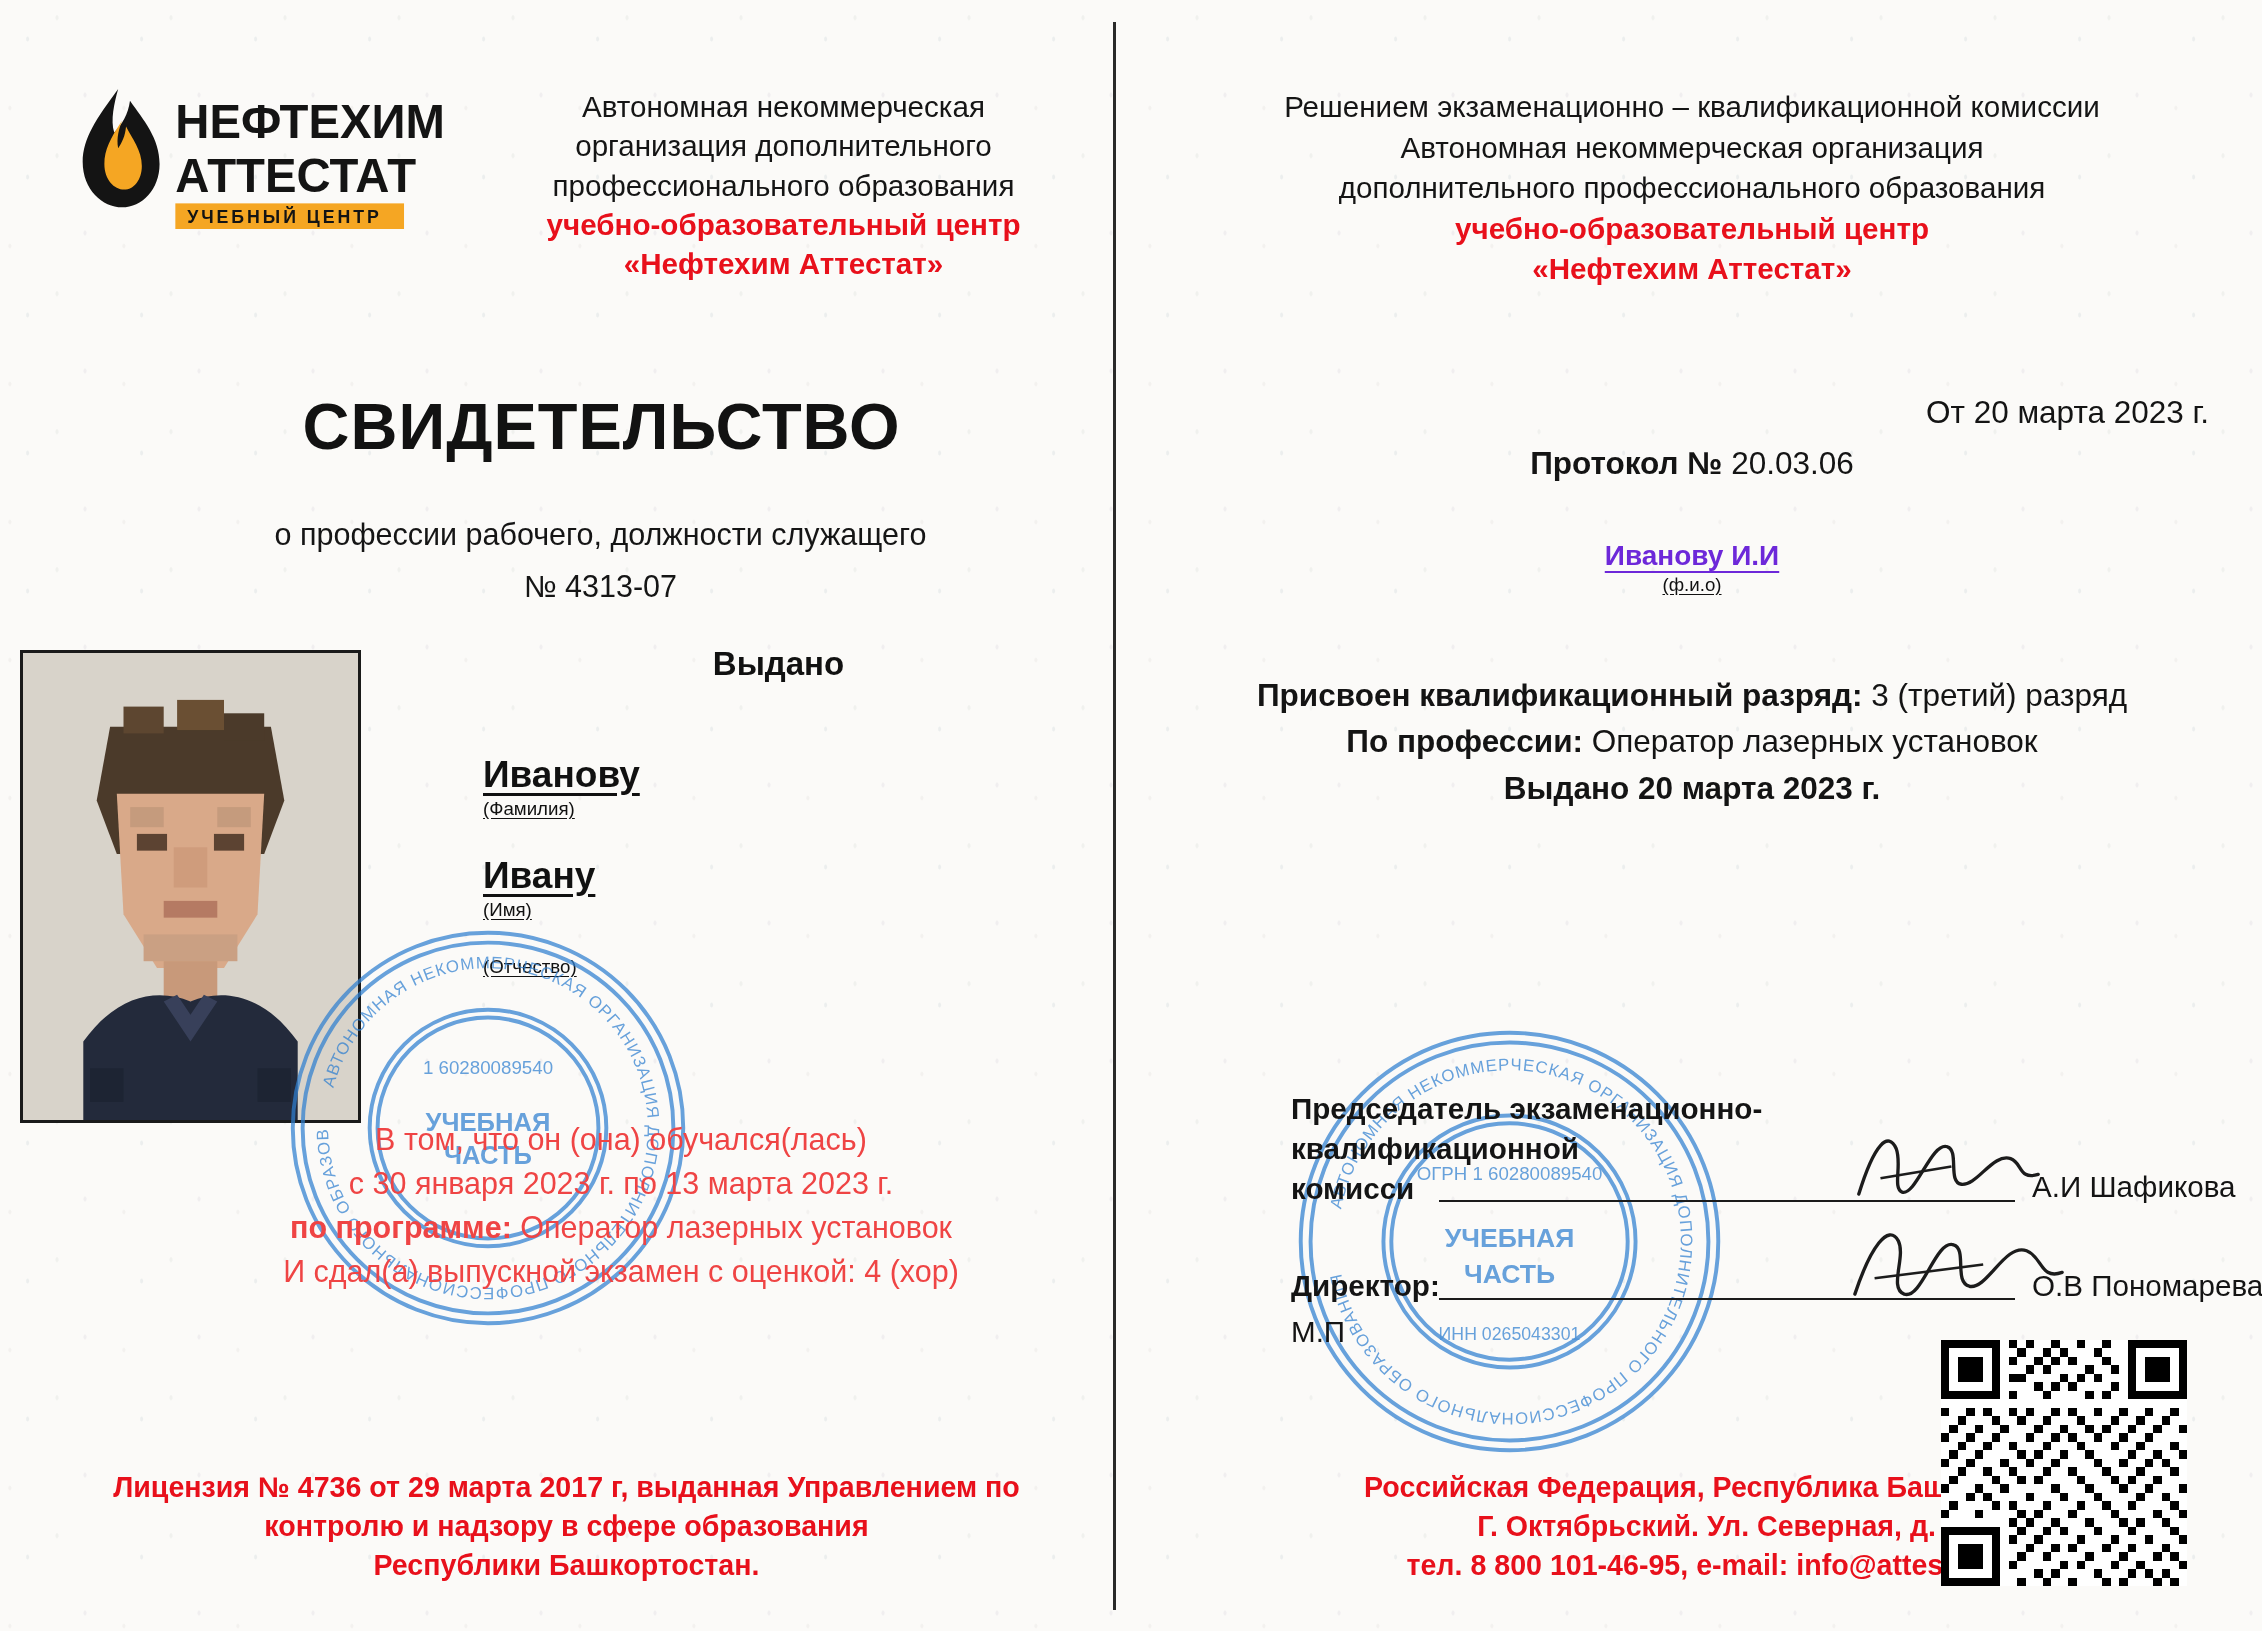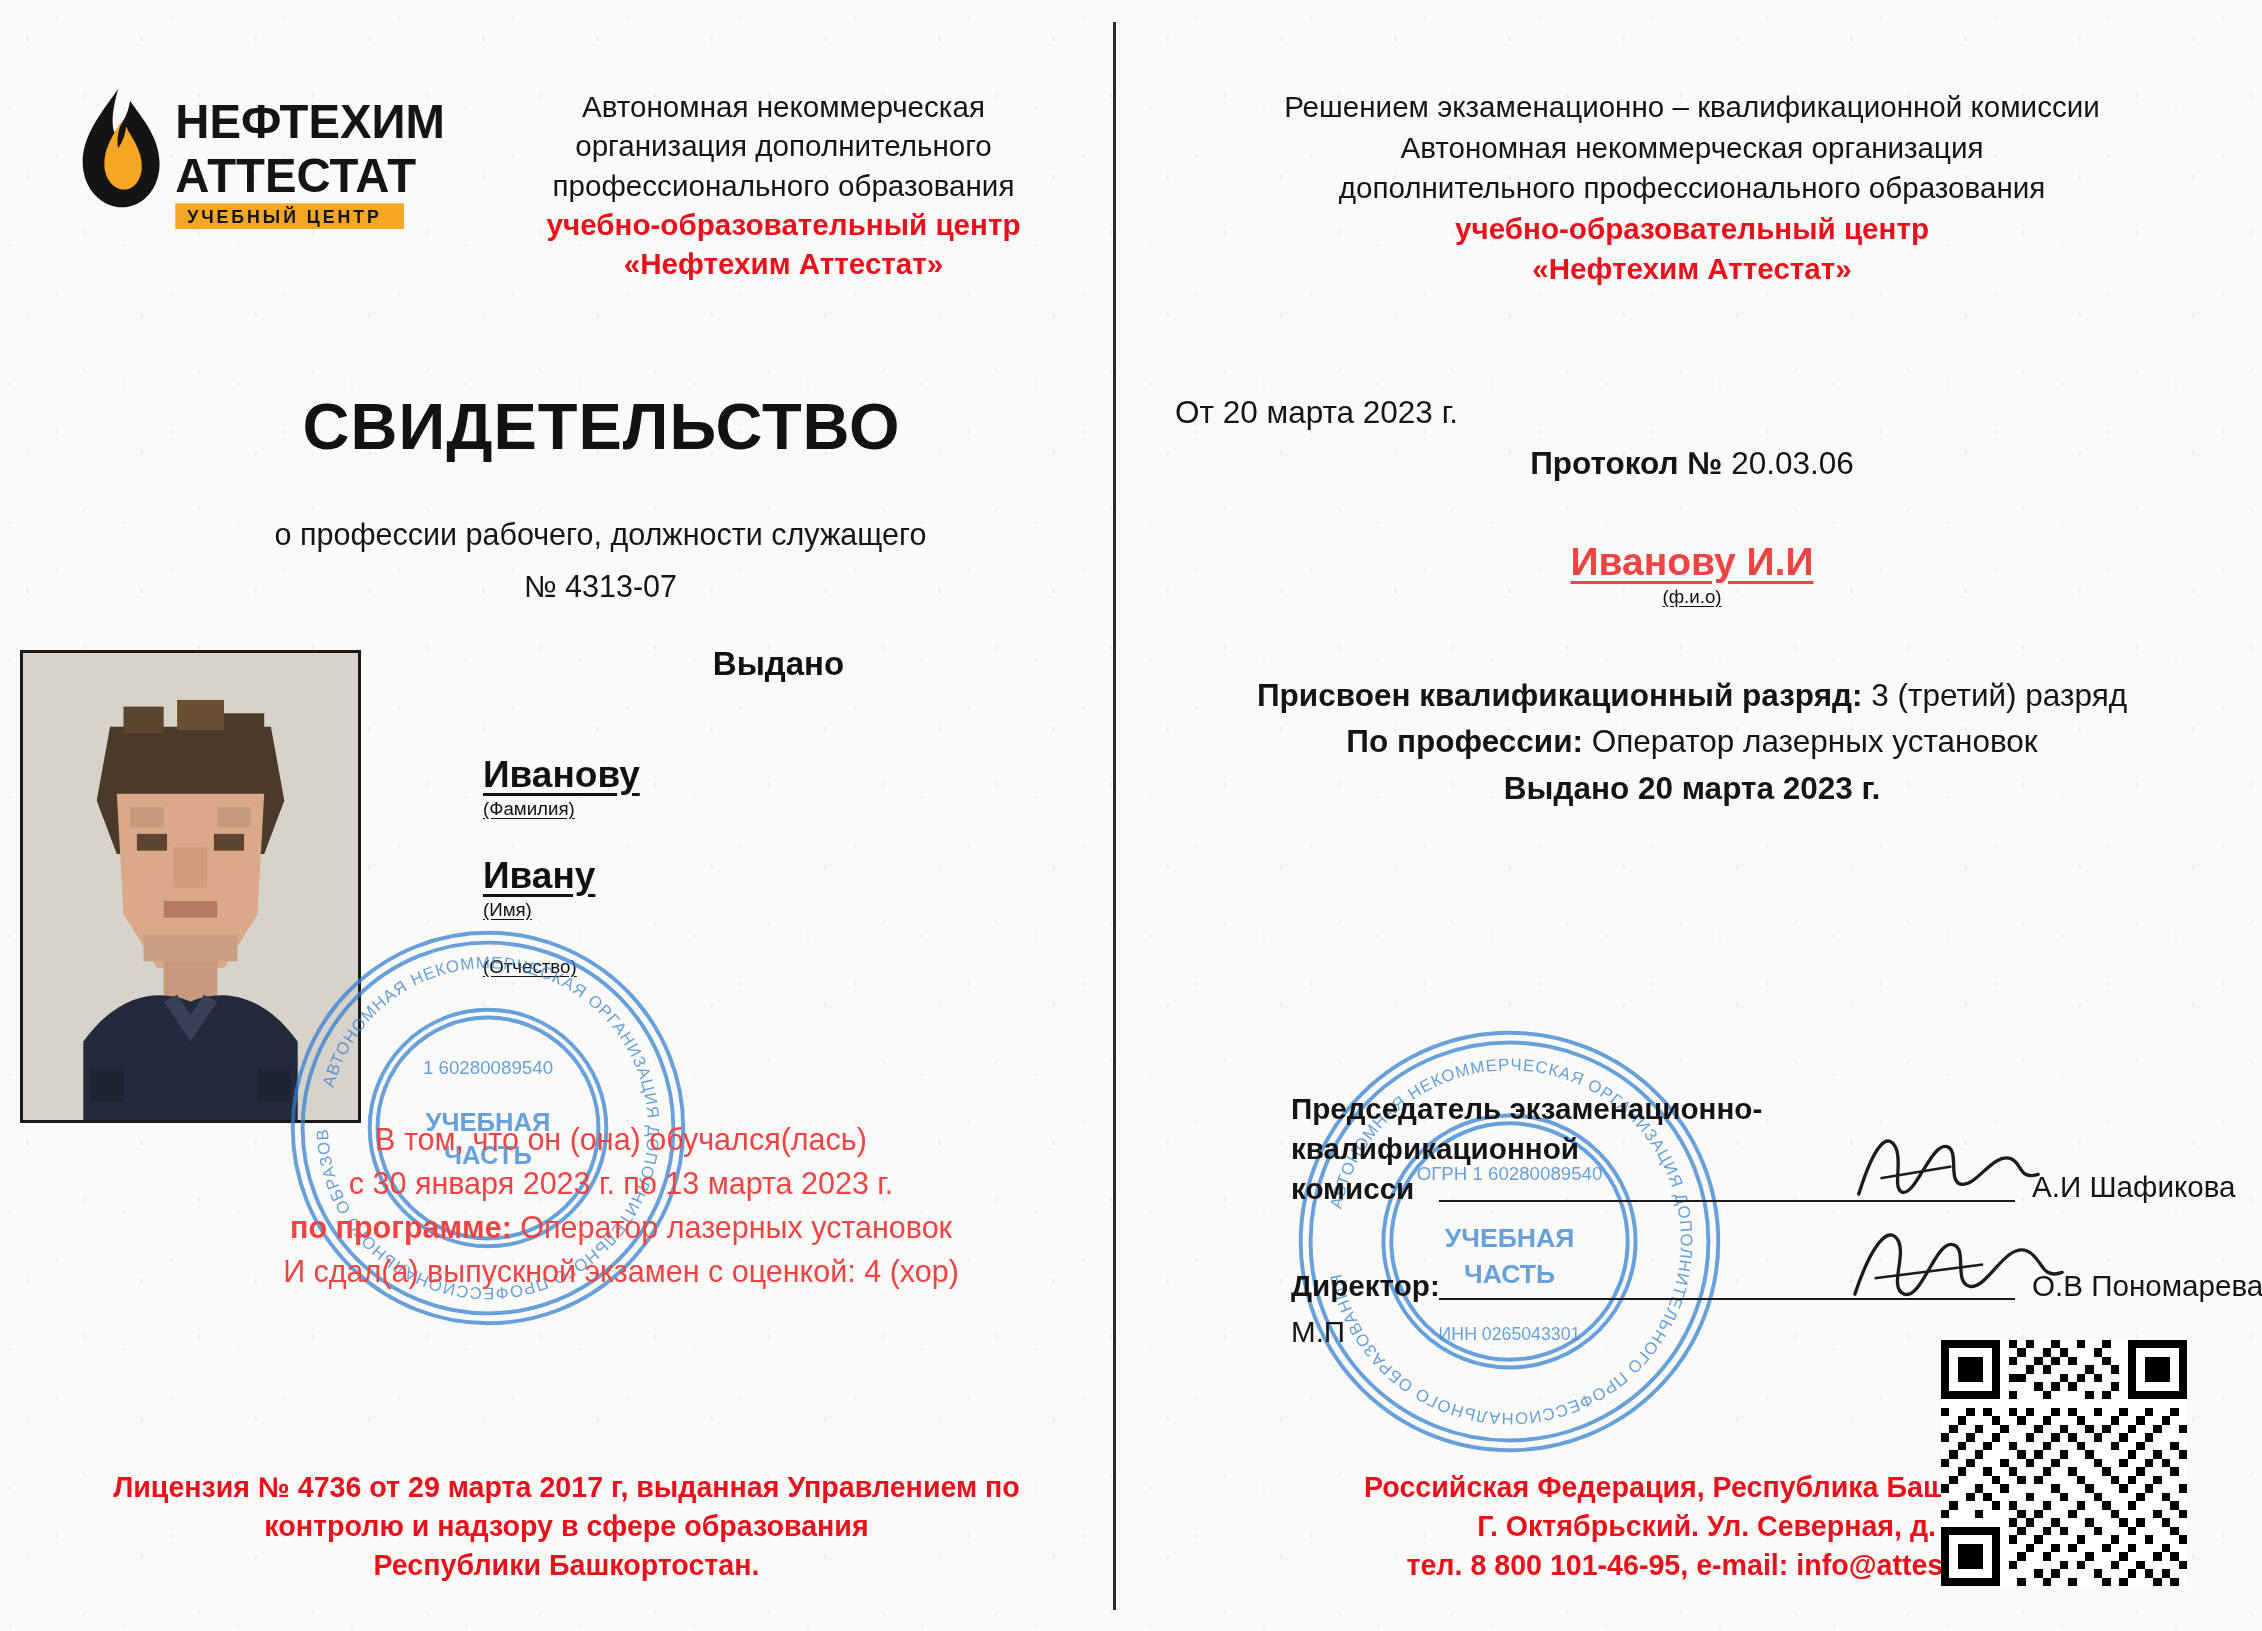--- a/index.html
+++ b/index.html
@@ -187,21 +187,21 @@
     line-height: 1.37;
     color: #151515;
   }
   .r-head .red { color: #e8101b; font-weight: bold; }
 
   .r-date {
     position: absolute;
     left: 59px;
     top: 394px;
     width: 1034px;
-    text-align: left;
+    text-align: right;
     font-size: 31.5px;
     color: #141414;
   }
   .r-proto {
     position: absolute;
     left: 59px;
     top: 445px;
     width: 1034px;
     text-align: center;
     font-size: 31.5px;
@@ -210,25 +210,25 @@
   .r-proto b { font-weight: bold; }
 
   .r-fio {
     position: absolute;
     left: 59px;
     top: 540px;
     width: 1034px;
     text-align: center;
   }
   .r-fio .nm {
-    font-size: 39px;
+    font-size: 28px;
     font-weight: bold;
     text-decoration: underline;
     text-underline-offset: 5.9px;
-    color: #ef4444;
+    color: #6d28d9;
   }
   .r-fio .hint {
     font-size: 18.7px;
     margin-top: 2px;
   }
   .r-fio .hint span {
     text-decoration: underline;
     text-underline-offset: 3px;
   }
 

